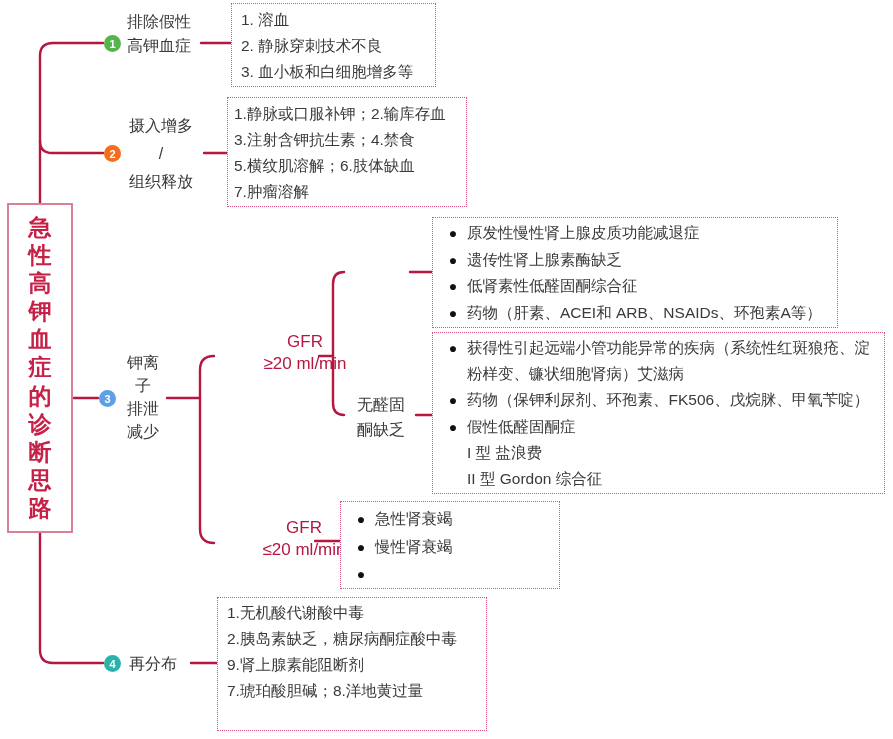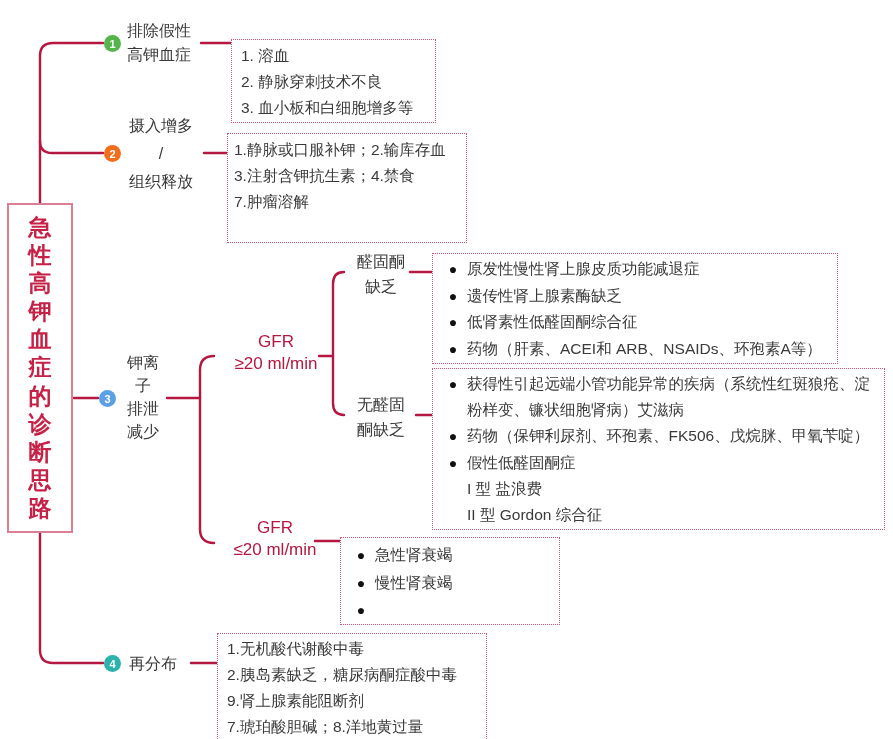--- a/index.html
+++ b/index.html
@@ -17,24 +17,24 @@
     font-size:11px;font-weight:bold;display:flex;align-items:center;justify-content:center;}
   .badge.g{background:#56b44d;}
   .badge.o{background:#f26e1d;}
   .badge.b{background:#5ca0e6;}
   .badge.t{background:#2bb3ab;}
 
   .blabel{position:absolute;color:#3a3a3a;font-size:16px;white-space:pre-line;}
   .blabel.center{text-align:center;}
 
   .gfr{position:absolute;color:#b51740;font-size:17px;text-align:center;
-    white-space:pre-line;line-height:22px;}
+    white-space:pre-line;line-height:22px;margin-left:29px;}
 
   .dbox{position:absolute;border:1.6px dotted #d5537b;box-sizing:border-box;
-    color:#3a3a3a;font-size:15.5px;background:#fff;margin-top:36px;}
+    color:#3a3a3a;font-size:15.5px;background:#fff;}
   .dbox .li{display:flex;align-items:baseline;}
   .dbox .dot{flex:0 0 14px;text-align:center;margin:0 7px 0 7px;font-size:14px;color:#111;}
   .dbox .li.no-bullet .dot{visibility:hidden;}
   .dbox .txt{flex:1;}
   .plain .li{display:block;}
 
   #box1{left:231px;top:3px;width:205px;height:84px;padding:3px 9px;line-height:26px;}
   #box2{left:227px;top:97px;width:240px;height:110px;padding:3px 6px;line-height:26px;}
   #box3{left:432px;top:217px;width:406px;height:111px;padding:2px 6px;line-height:26.5px;}
   #box4{left:432px;top:332px;width:453px;height:162px;padding:2px 6px;line-height:26.2px;}
@@ -71,21 +71,21 @@
       <div class="vchar">血</div>
       <div class="vchar">症</div>
       <div class="vchar">的</div>
       <div class="vchar">诊</div>
       <div class="vchar">断</div>
       <div class="vchar">思</div>
       <div class="vchar">路</div>
     </div>
 
   <div class="badge g" style="left:104px;top:35px;">1</div>
-  <div class="blabel" style="left:127px;top:21px;line-height:23.5px;font-family:Liberation Mono, monospace;">排除假性
+  <div class="blabel" style="left:127px;top:10px;line-height:23.5px;">排除假性
 高钾血症</div>
   <div id="box1" class="dbox plain">
       <div class="li">
       
       <span class="txt">1. 溶血</span>
     </div>
       <div class="li">
       
       <span class="txt">2. 静脉穿刺技术不良</span>
     </div>
@@ -103,35 +103,37 @@
       <div class="li">
       
       <span class="txt">1.静脉或口服补钾；2.输库存血</span>
     </div>
       <div class="li">
       
       <span class="txt">3.注射含钾抗生素；4.禁食</span>
     </div>
       <div class="li">
       
+      <span class="txt">5.横纹肌溶解；6.肢体缺血</span>
+    </div>
+      <div class="li">
+      
       <span class="txt">7.肿瘤溶解</span>
     </div>
     </div>
 
   <div class="badge b" style="left:99px;top:390px;">3</div>
   <div class="blabel center" style="left:120px;top:351px;width:46px;line-height:23px;">钾离
 子
 排泄
 减少</div>
 
   <div class="gfr" style="left:229px;top:331px;width:94px;">GFR
 ≥20 ml/min</div>
 
-  <div class="blabel center" style="left:350px;top:249px;width:62px;line-height:25px;">醛固酮
-缺乏</div>
   <div id="box3" class="dbox">
       <div class="li">
       <span class="dot">●</span>
       <span class="txt">原发性慢性肾上腺皮质功能减退症</span>
     </div>
       <div class="li">
       <span class="dot">●</span>
       <span class="txt">遗传性肾上腺素酶缺乏</span>
     </div>
       <div class="li">

